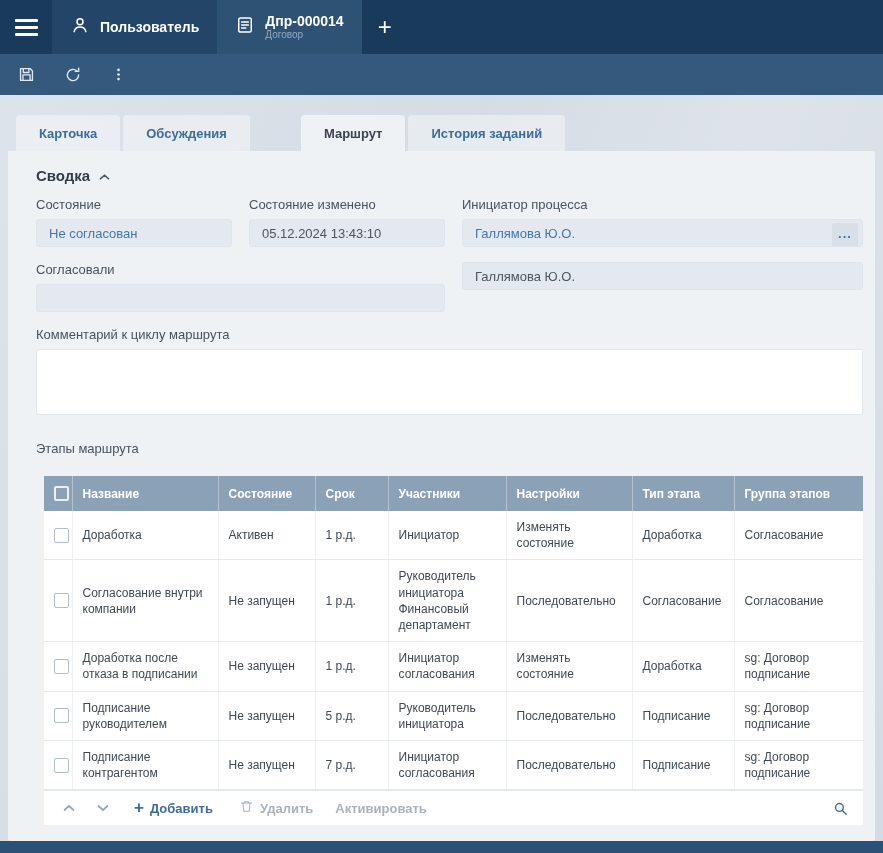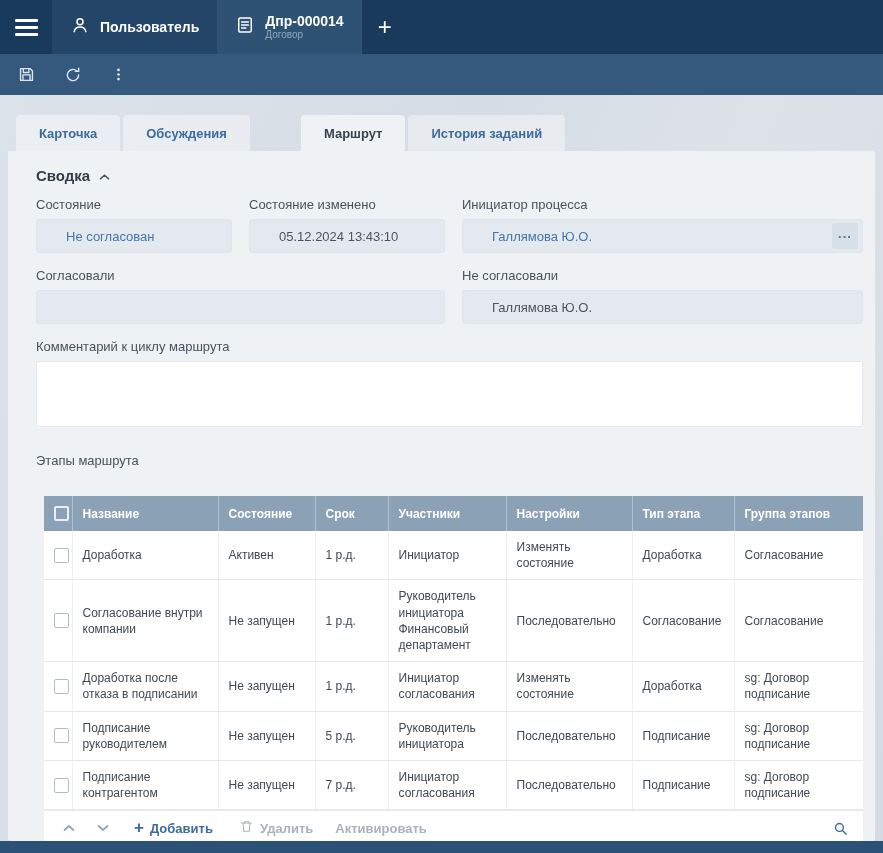--- a/index.html
+++ b/index.html
@@ -31,34 +31,34 @@
     color:#3d6c9c; background:rgba(255,255,255,.42); border-radius:4px 4px 0 0; cursor:pointer; white-space:nowrap; }
   .tab.active { background:#eff2f5; color:#39434e;margin-left:48px; }
   .panel { flex:1 1 auto; background:#eff2f5; border-radius:0 3px 3px 3px; padding:16px 12px 0 28px; overflow:hidden;
     display:flex; flex-direction:column; }
 
   
   .sum-head { display:flex; align-items:center; gap:9px; font-size:15px; font-weight:bold; color:#333d48; margin-bottom:13px; }
   .caret-btn { display:flex; align-items:center; cursor:pointer; padding-top:2px; }
   .fgrid { display:grid; grid-template-columns:196px 196px 1fr; column-gap:17px; row-gap:15px; }
   .fblock .flabel { display:block; font-size:13px; color:#48525d; margin-bottom:7px; }
-  .field { height:34px; background:#e3e9ef; border:1px solid #dee5ec; border-radius:3px; display:flex; align-items:center;
-    padding:0 29px; font-size:13px; color:#4b555f; position:relative; overflow:hidden; }
+  .field { height:28px; background:#e3e9ef; border:1px solid #dee5ec; border-radius:3px; display:flex; align-items:center;
+    padding:0 12px; font-size:13px; color:#4b555f; position:relative; overflow:hidden; }
   .field.link { color:#4377a8; }
   .span2 { grid-column:1 / 3; }
   .more-btn { position:absolute; right:4px; top:3px; width:26px; height:26px; background:#d7dfe7; border-radius:3px;
     color:#4377a8; display:flex; align-items:center; justify-content:center; font-weight:bold; font-size:13px;
     letter-spacing:1px; cursor:pointer; padding-bottom:6px; }
   .comment-block { margin-top:15px; }
   textarea.comment { width:100%; height:66px; background:#fff; border:1px solid #e3e8ee; border-radius:3px; resize:none;
     font:13px "Liberation Sans", sans-serif; padding:8px 12px; color:#3e4954; display:block; outline:none; }
 
   
   .stages-title { margin:26px 0 20px; font-size:13px; color:#48525d; }
-  .stages-wrap { margin-left:8px;margin-top:8px; }
+  .stages-wrap { margin-left:8px; }
   table { width:100%; border-collapse:collapse; table-layout:fixed; background:#fff; }
   thead th { background:#8ba1b6; color:#fff; font-size:12px; font-weight:bold; text-align:left; padding:0 10px;
     height:35px; border-right:1px solid rgba(255,255,255,.35); }
   thead th:last-child { border-right:none; }
   tbody td { font-size:12px; color:#3f4953; padding:8px 10px; border-bottom:1px solid #e6eaee;
     border-right:1px solid #eef1f4; height:48px; vertical-align:middle; line-height:1.35; background:#fff; }
   tbody td:last-child { border-right:none; }
   td.pre { white-space:pre-line; }
   input[type=checkbox] { appearance:none; -webkit-appearance:none; width:15px; height:15px; border:1px solid #b1bdc9;
     border-radius:2px; background:#fff; cursor:pointer; display:block; }
@@ -174,21 +174,20 @@
           <div class="field link">
             <span>Галлямова Ю.О.</span>
             <span class="more-btn">...</span>
           </div>
         </div>
         <div class="fblock span2">
           <span class="flabel">Согласовали</span>
           <div class="field"></div>
         </div>
         <div class="fblock">
-          <span class="flabel">Не согласовали</span>
           <div class="field">Галлямова Ю.О.</div>
         </div>
       </div>
 
       <div class="comment-block">
         <span class="flabel" style="display:block;font-size:13px;color:#48525d;margin-bottom:7px;">Комментарий к циклу маршрута</span>
         <textarea class="comment" style=""></textarea>
       </div>
 
       <div class="stages-title">Этапы маршрута</div>

